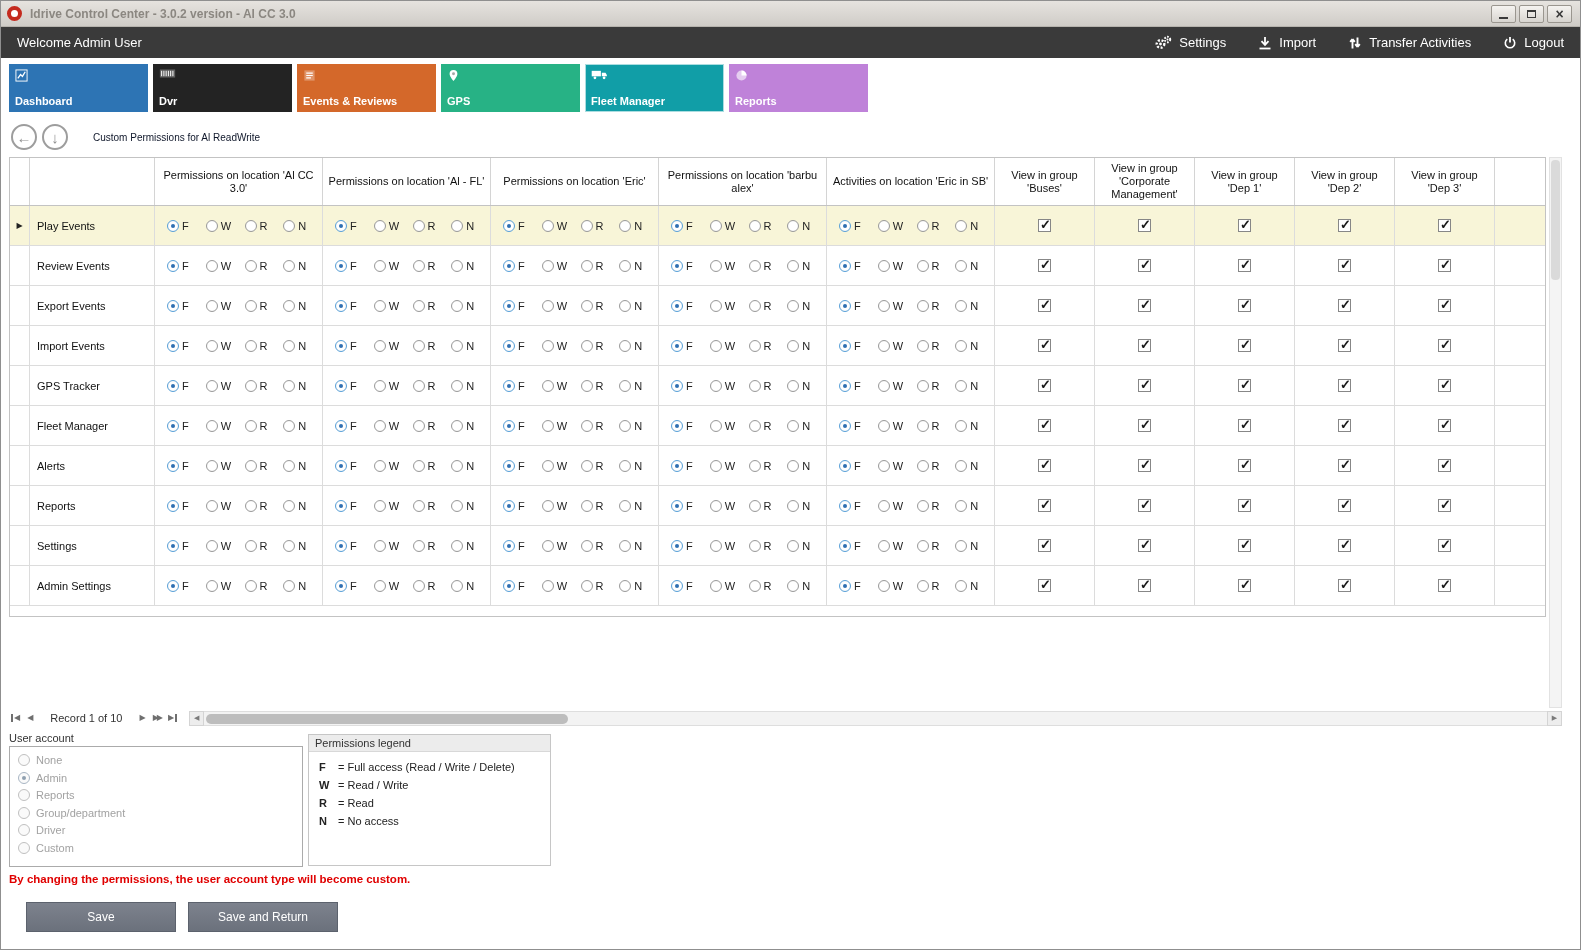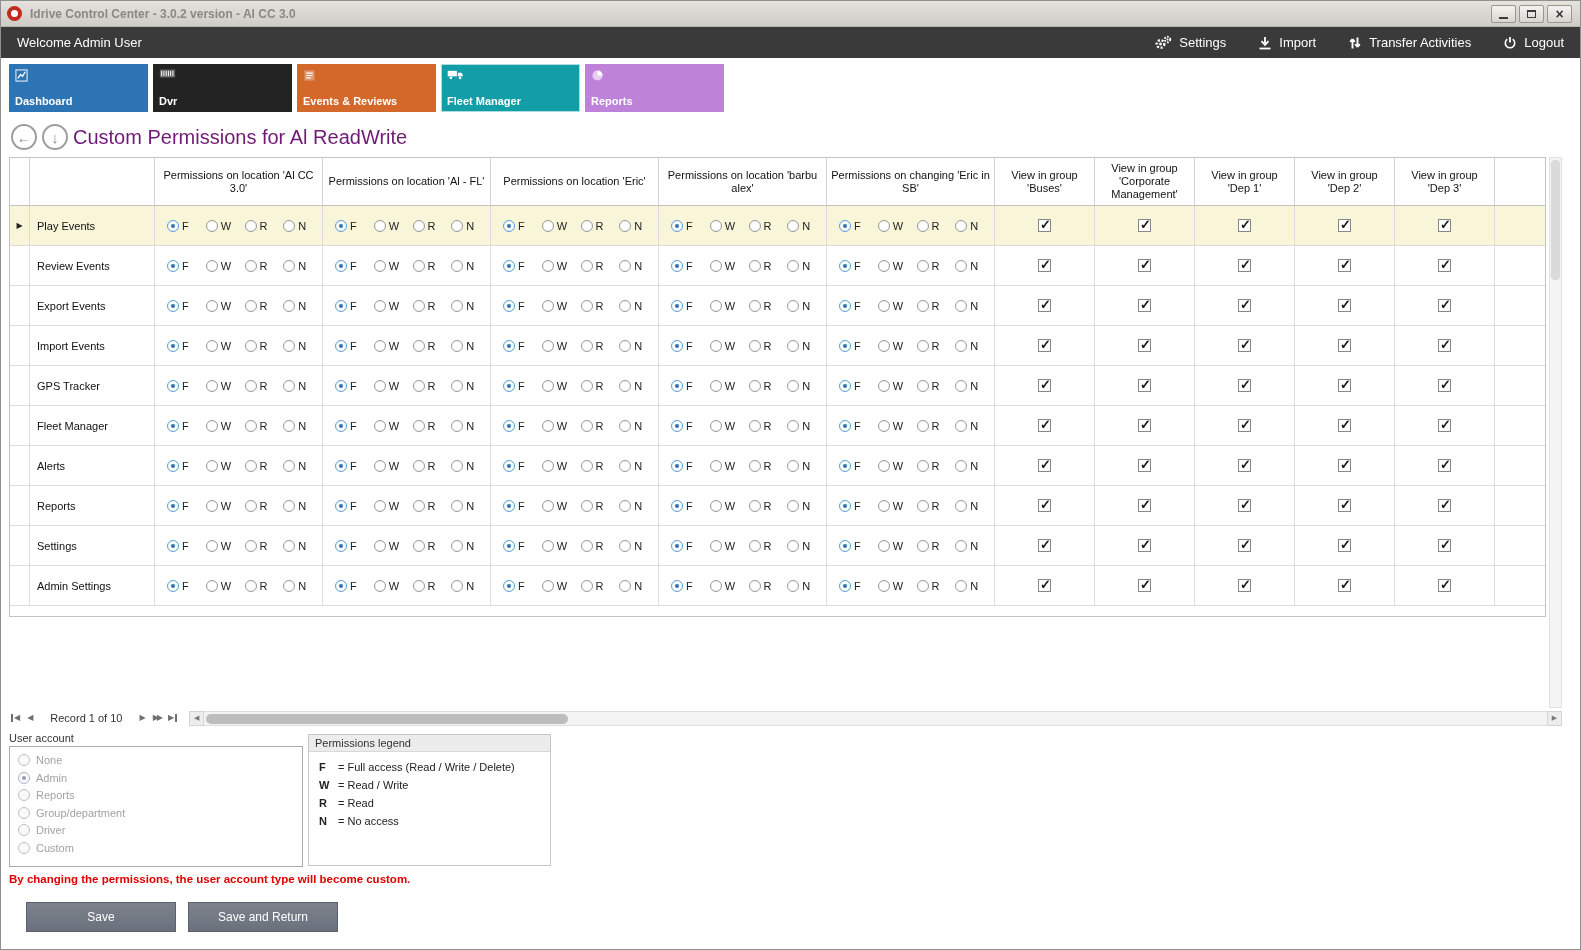--- a/index.html
+++ b/index.html
@@ -27,21 +27,21 @@
   
   .tabstrip{position:absolute;top:57px;left:0;right:0;height:60px;background:#fff;display:flex;align-items:center;padding:16px 8px;gap:5px}
   .tile{width:139px;height:48px;position:relative;color:#fff;cursor:pointer;flex:0 0 auto}
   .tile.selected{box-shadow:inset 0 0 0 1px rgba(255,255,255,.65)}
   .tile-icon{position:absolute;left:6px;top:5px;display:flex}
   .tile-label{position:absolute;left:6px;bottom:5px;font-size:11px;font-weight:bold}
 
   
   .nav-row{position:absolute;top:117px;left:0;right:0;height:38px;display:flex;align-items:center;padding:0 10px}
   .circle-btn{width:26px;height:26px;border:2px solid #9d9d9d;border-radius:50%;display:flex;align-items:center;justify-content:center;color:#8f8f8f;font-size:15px;margin-right:5px;background:#fff;cursor:pointer}
-  .page-title{font-size:20px;color:#701a75}
+  .page-title{margin-left:20px;font-size:10px;color:#0f172a}
 
   
   .grid{position:absolute;left:8px;top:156px;width:1537px;height:460px;border:1px solid #c3c3c3;background:#fff}
   .g-head{display:flex;height:48px;border-bottom:1px solid #c3c3c3;background:#fff}
   .hc{border-right:1px solid #d4d4d4;display:flex;align-items:center;justify-content:center;text-align:center;font-size:11px;line-height:13px;padding:2px 4px;color:#111;flex:0 0 auto}
   .hc.fill{flex:1 1 auto;border-right:none}
   .g-row{display:flex;height:40px;border-bottom:1px solid #dcdcdc;background:#fff}
   .g-row.selected{background:#f8f5d8}
   .c{border-right:1px solid #dcdcdc;display:flex;align-items:center;height:100%;flex:0 0 auto;background:inherit}
   .c.ind{justify-content:center}
@@ -184,20 +184,29 @@
       </div>
       <div class="tile" style="background: rgb(212, 104, 42);">
         <span class="tile-icon">
           <svg viewBox="0 0 14 14" width="13" height="13">
             <rect x="1.5" y="1.5" width="11" height="11" fill="rgba(255,255,255,.3)"></rect>
             <path d="M3.5 4.5h7M3.5 7h7M3.5 9.5h5" stroke="#fff" stroke-width="1.2"></path>
           </svg>
         </span>
         <span class="tile-label">Events &amp; Reviews</span>
       </div>
+      <div class="tile" style="background: rgb(39, 178, 133);">
+        <span class="tile-icon">
+          <svg viewBox="0 0 14 14" width="13" height="13">
+            <path d="M7 1a4.2 4.2 0 0 1 4.2 4.2C11.2 8.4 7 13 7 13S2.8 8.4 2.8 5.2A4.2 4.2 0 0 1 7 1z" fill="#fff"></path>
+            <circle cx="7" cy="5.2" r="1.6" fill="rgba(0,0,0,.35)"></circle>
+          </svg>
+        </span>
+        <span class="tile-label">GPS</span>
+      </div>
       <div class="tile selected" style="background: rgb(17, 158, 167);">
         <span class="tile-icon">
           <svg viewBox="0 0 18 12" width="17" height="11">
             <rect x="0.5" y="2" width="10" height="6" fill="#fff"></rect>
             <path d="M11.5 4h4l1.5 2.5V8h-5.5z" fill="#fff"></path>
             <circle cx="4" cy="9.6" r="1.5" fill="#fff"></circle>
             <circle cx="14" cy="9.6" r="1.5" fill="#fff"></circle>
           </svg>
         </span>
         <span class="tile-label">Fleet Manager</span>
@@ -233,21 +242,21 @@
         <div class="hc" style="width: 168px;">
           <span>Permissions on location 'Al - FL'</span>
         </div>
         <div class="hc" style="width: 168px;">
           <span>Permissions on location 'Eric'</span>
         </div>
         <div class="hc" style="width: 168px;">
           <span>Permissions on location 'barbu alex'</span>
         </div>
         <div class="hc" style="width: 168px;">
-          <span>Permissions on changing 'Eric in SB'</span>
+          <span>Activities on location 'Eric in SB'</span>
         </div>
         <div class="hc" style="width: 100px;">
           <span>View in group 'Buses'</span>
         </div>
         <div class="hc" style="width: 100px;">
           <span>View in group 'Corporate Management'</span>
         </div>
         <div class="hc" style="width: 100px;">
           <span>View in group 'Dep 1'</span>
         </div>

